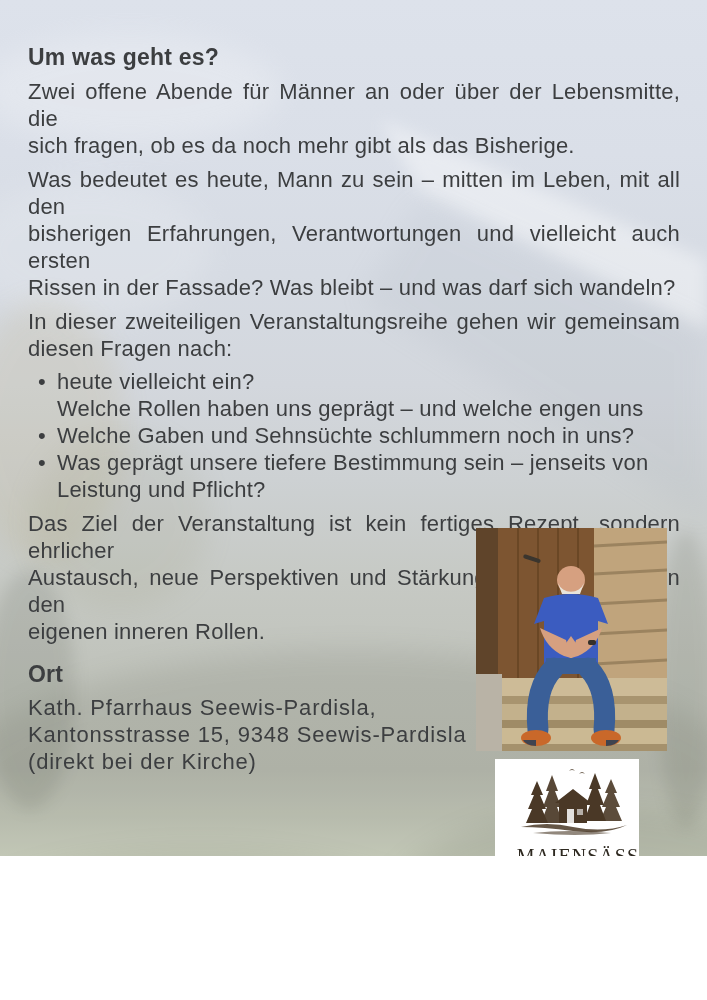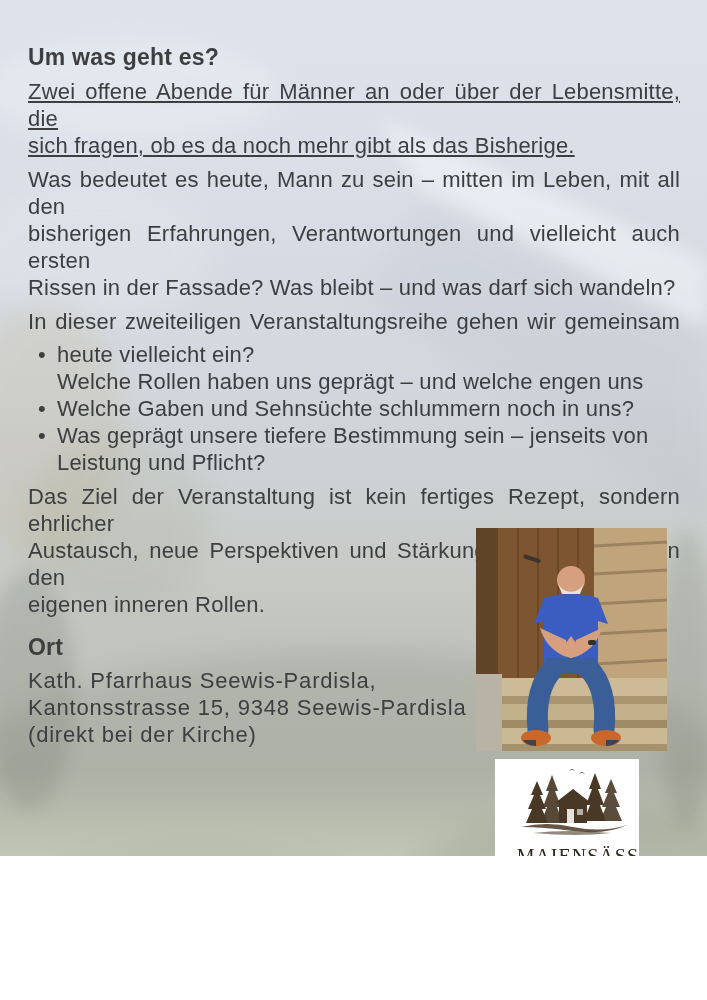--- a/index.html
+++ b/index.html
@@ -73,33 +73,34 @@
       <ellipse cx="600" cy="920" rx="220" ry="110" fill="#4e5244" opacity="0.12" filter="url(#b14)"></ellipse>
       <ellipse cx="200" cy="940" rx="260" ry="90" fill="#5d6150" opacity="0.10" filter="url(#b14)"></ellipse>
       <rect x="0" y="950" width="707" height="50" fill="#dde3c8" opacity="0.45" filter="url(#b8)"></rect>
     </g>
   </svg>
 
   <div class="content">
 
     <div class="h">Um was geht es?</div>
 
-    <div class="para" style="text-decoration:underline;">
+    <div class="para" style="">
       <div class="bl jl">Zwei offene Abende für Männer an oder über der Lebensmitte, die</div>
       <div class="bl">sich fragen, ob es da noch mehr gibt als das Bisherige.</div>
     </div>
 
     <div class="para">
       <div class="bl jl">Was bedeutet es heute, Mann zu sein – mitten im Leben, mit all den</div>
       <div class="bl jl">bisherigen Erfahrungen, Verantwortungen und vielleicht auch ersten</div>
       <div class="bl">Rissen in der Fassade? Was bleibt – und was darf sich wandeln?</div>
     </div>
 
     <div class="para">
       <div class="bl jl">In dieser zweiteiligen Veranstaltungsreihe gehen wir gemeinsam</div>
+      <div class="bl">diesen Fragen nach:</div>
     </div>
 
     <div class="bullets">
       <div class="bitem">
         <span class="bdot">•</span>
         <span class="btxt">
           <div class="bl">heute vielleicht ein?</div>
           <div class="bl">Welche Rollen haben uns geprägt – und welche engen uns</div>
         </span>
       </div>

